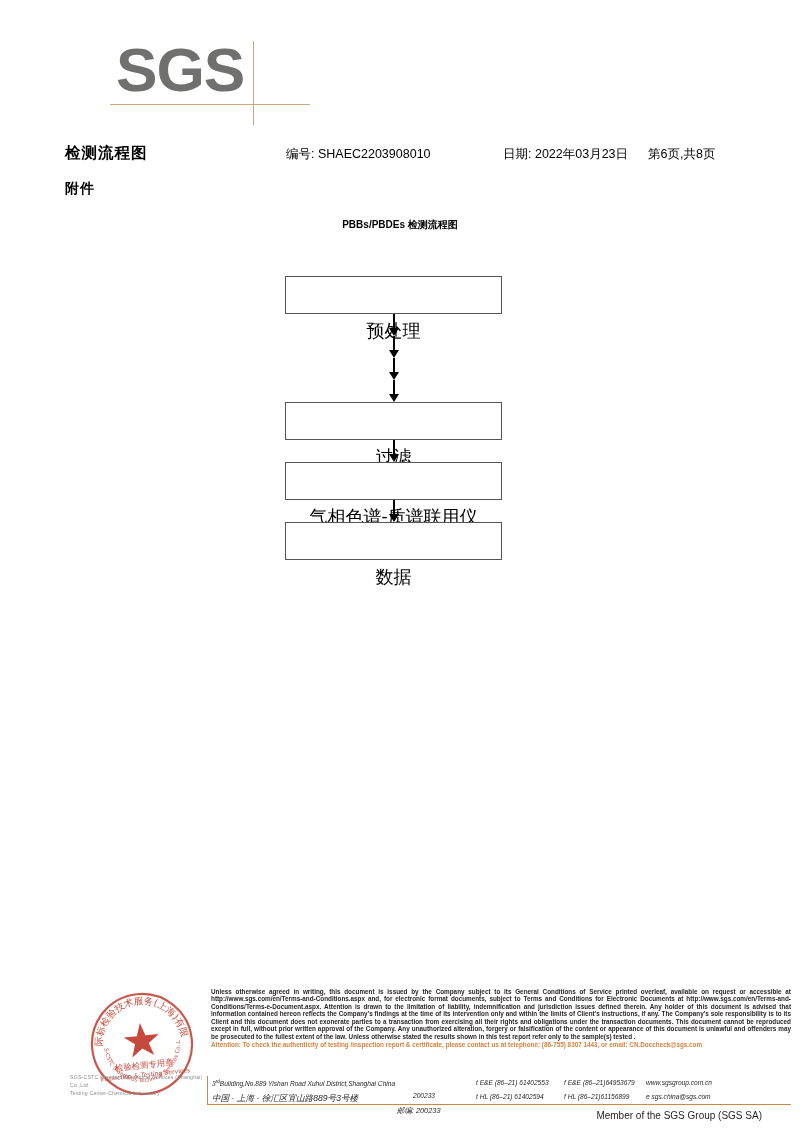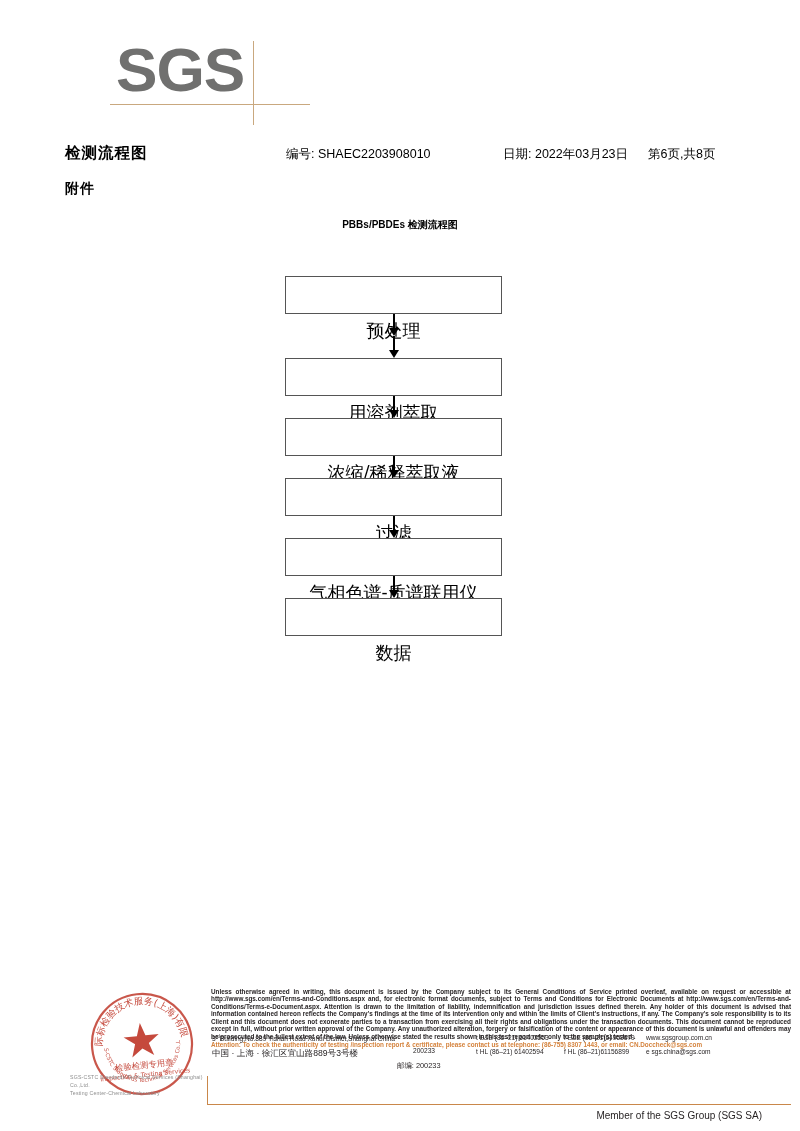--- a/index.html
+++ b/index.html
@@ -214,25 +214,26 @@
     position: absolute;
     left: 207px;
     top: 1104px;
     width: 584px;
     height: 1px;
     background: #c9874a;
   }
   .addr {
     position: absolute;
     left: 212px;
-    top: 1032px;
+    top: 1077px;
     width: 580px;
     height: 28px;
     font-size: 6.6px;
     color: #231f20;
+    font-style: italic;
   }
   .addr .row {
     position: relative;
     height: 14px;
   }
   .addr .c1 { position: absolute; left: 0;    top: 2px; }
   .addr .c2 { position: absolute; left: 201px; top: 2px; margin-top: 13px; }
   .addr .c3 { position: absolute; left: 264px; top: 2px; }
   .addr .c4 { position: absolute; left: 352px; top: 2px; }
   .addr .c5 { position: absolute; left: 434px; top: 2px; }
@@ -275,31 +276,25 @@
   <div class="flow-arrow">
     <div class="shaft"></div>
     <div class="head"></div>
   </div>
 
   <div class="flow-arrow">
     <div class="shaft"></div>
     <div class="head"></div>
   </div>
 
-  <div class="flow-box">
-    <span>用溶剂萃取</span>
-  </div>
-  <div class="flow-arrow">
-    <div class="shaft"></div>
-    <div class="head"></div>
-  </div>
-
-  <div class="flow-box">
-    <span>浓缩/稀释萃取液</span>
-  </div>
+  <div class="flow-arrow">
+    <div class="shaft"></div>
+    <div class="head"></div>
+  </div>
+
   <div class="flow-arrow">
     <div class="shaft"></div>
     <div class="head"></div>
   </div>
 
   <div class="flow-box">
     <span>过滤</span>
   </div>
   <div class="flow-arrow">
     <div class="shaft"></div>

